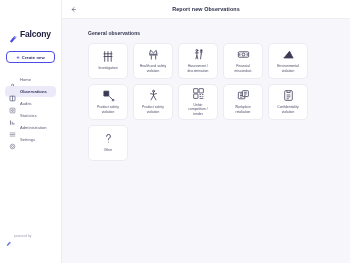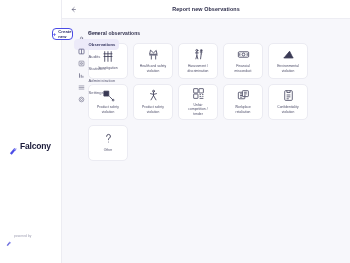--- a/index.html
+++ b/index.html
@@ -10,22 +10,22 @@
     font-family: "Liberation Sans", sans-serif;
     -webkit-font-smoothing: antialiased;
   }
   .app { display: flex; width: 350px; height: 263px; background: #ffffff; }
 
   
   .sidebar {
     width: 62px; height: 263px;
     background: #ffffff;
     border-right: 1px solid #ececf2;
-    display: flex; flex-direction: row;
-    padding: 16px 5px;
+    display: flex; flex-direction: column;
+    padding: 0 5px;
     position: relative;
   }
   .brand {
     display: flex; align-items: center; gap: 2px;
     margin: 30px 0 0 4px;
   }
   .brand-mark { width: 9px; height: 9px; flex: 0 0 auto; }
   .brand-name {
     font-size: 8.5px; font-weight: 700; color: #1b1b3a;
     letter-spacing: -0.2px; line-height: 1;

